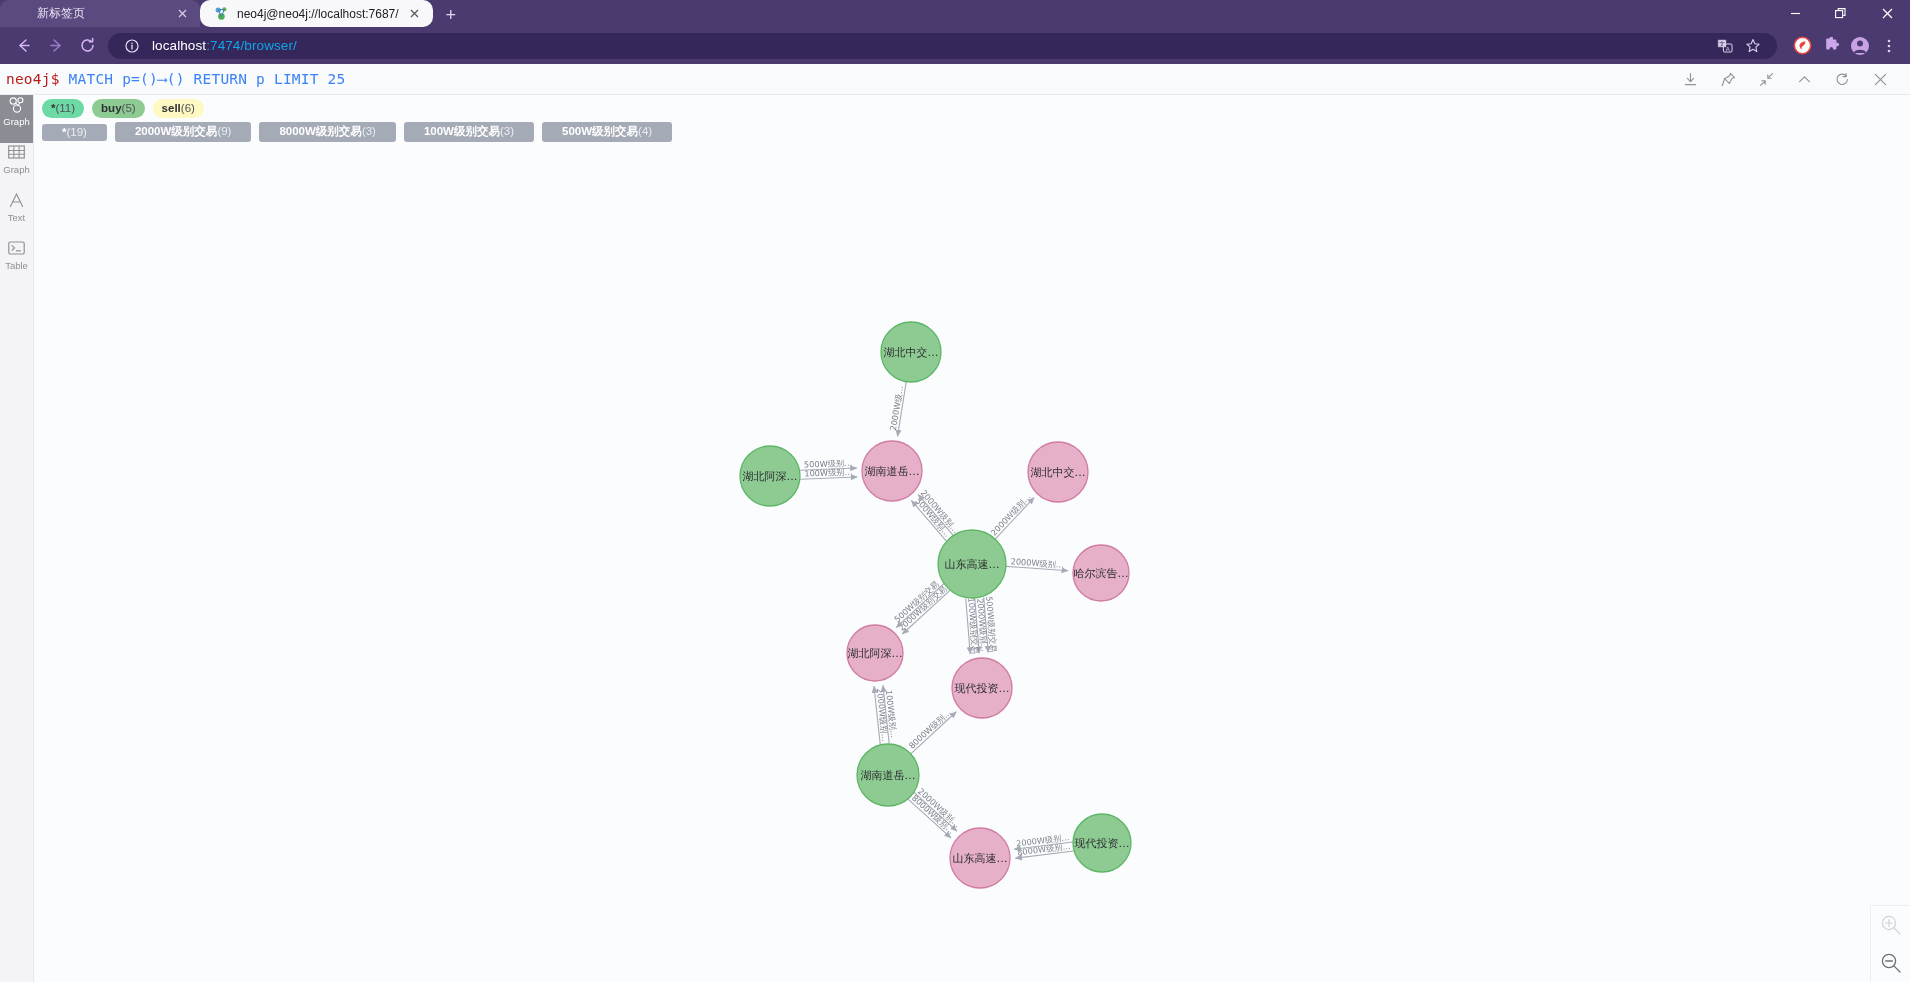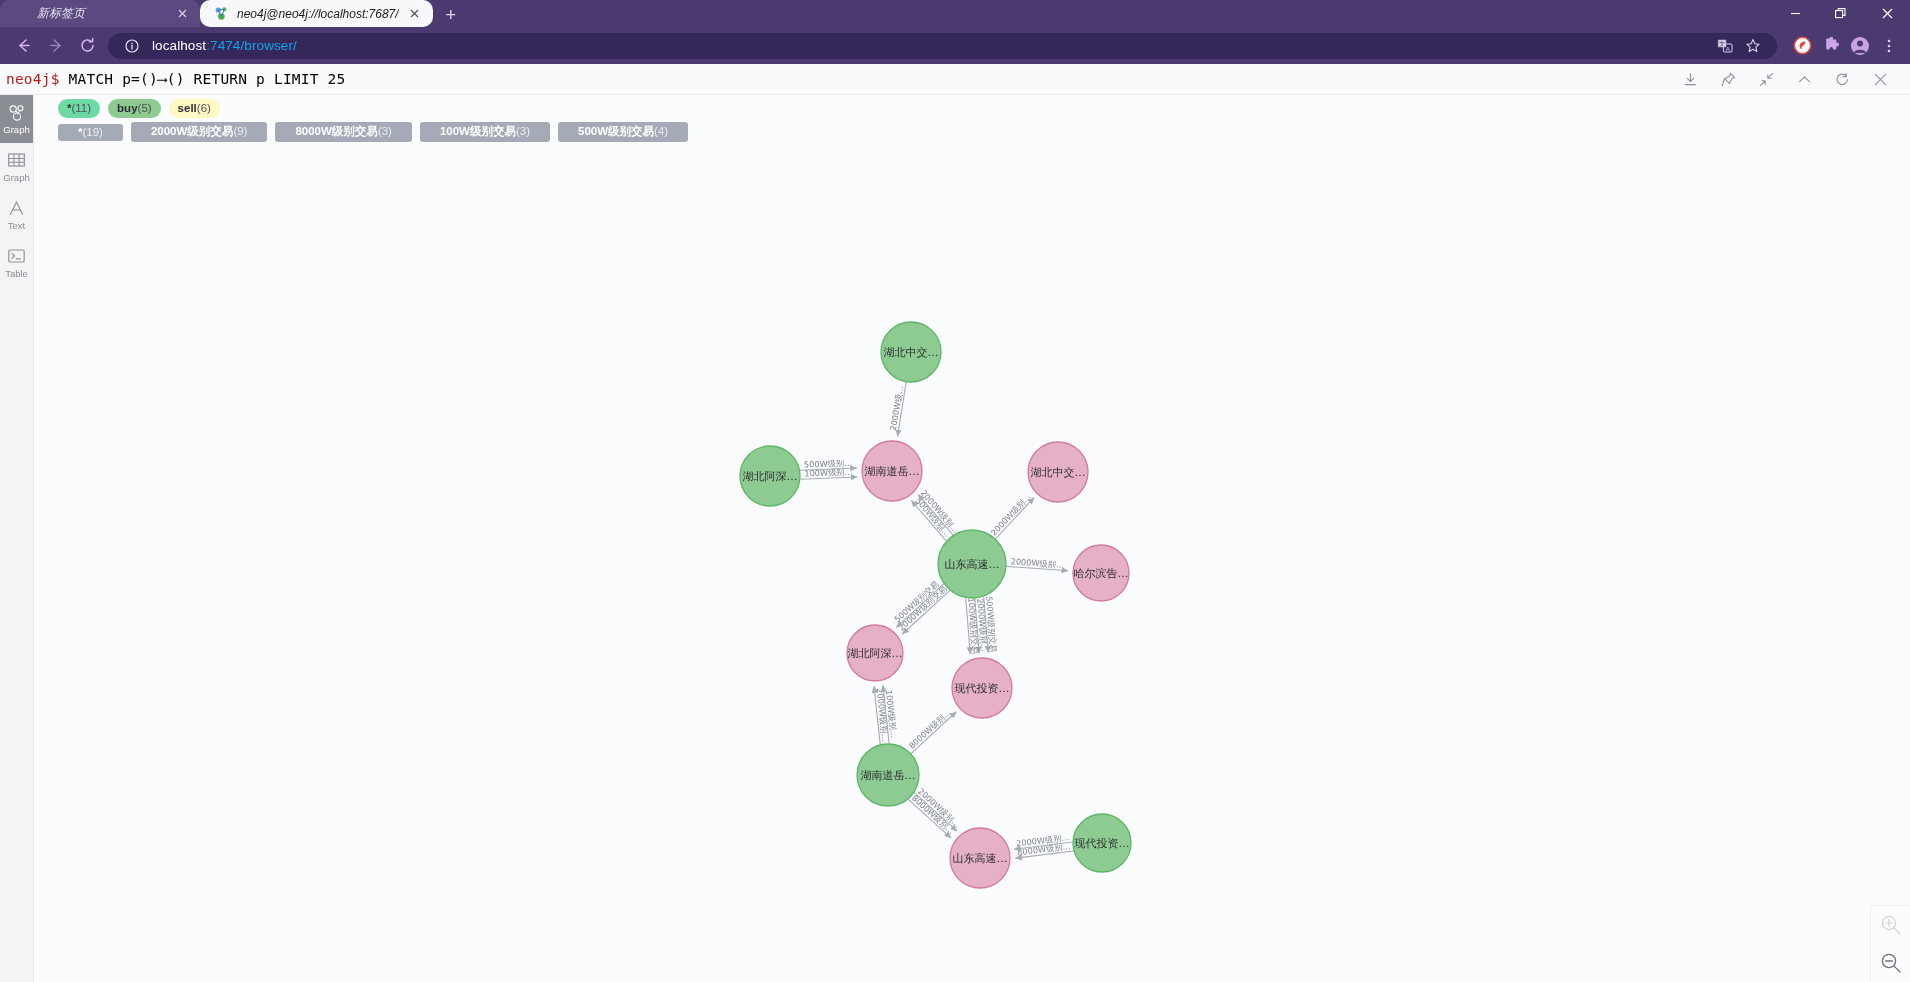--- a/index.html
+++ b/index.html
@@ -25,21 +25,20 @@
     display: flex;
     align-items: center;
     gap: 8px;
     padding: 0 10px 0 14px;
     border-radius: 9px 9px 0 0;
     font-size: 12px;
     color: #e8e2f2;
     max-width: 245px;
     min-width: 200px;
     position: relative;
-    font-style: italic;
   }
   .tab.inactive { background: #5b4a80; }
   .tab.active { background: #f8f8fb; color: #1d1b20; border-radius: 10px; }
   .tab-title {
     flex: 1;
     white-space: nowrap;
     overflow: hidden;
     text-overflow: clip;
     font-size: 12px;
   }
@@ -115,21 +114,21 @@
   .prompt {
     font-family: "DejaVu Sans Mono", "Liberation Mono", monospace;
     font-size: 14.5px;
     color: #b91c1c;
     padding-right: 9px;
     letter-spacing: .2px;
   }
   .querytext {
     font-family: "DejaVu Sans Mono", "Liberation Mono", monospace;
     font-size: 14.5px;
-    color: #000000;
+    color: #3b82f6;
     letter-spacing: .2px;
     white-space: pre;
   }
   .qb-actions {
     position: absolute; right: 6px; top: 0; height: 31px;
     display: flex; align-items: center; gap: 18px; padding-right: 14px;
   }
   .qb-ic { width: 20px; height: 20px; display:flex; align-items:center; justify-content:center; color:#8d939d; }
 
   .body { flex: 1; display: flex; min-height: 0; }
@@ -139,32 +138,32 @@
     background: #f4f4f6;
     border-right: 1px solid #e6e9ee;
     display: flex;
     flex-direction: column;
     padding-top: 0;
     flex: none;
   }
   .side-item {
     height: 48px;
     display: flex; flex-direction: column;
-    align-items: center; justify-content: center;
+    align-items: center; 
     gap: 2px;
     color: #8b8f96;
     font-size: 9.5px;
   }
   .side-item.active { background: #8a8d93; color: #ffffff; }
   .side-ic { height: 19px; display: flex; align-items: center; justify-content: center; }
 
   .canvas-wrap { flex: 1; position: relative; background: #fbfcfd; min-width: 0; }
 
   .legend {
-    position: absolute; left: 24px; top: 4px;
+    position: absolute; left: 8px; top: 4px;
     display: flex; flex-direction: column; gap: 4px;
     z-index: 5;
   }
   .legend-row { display: flex; gap: 8px; align-items: center; }
   .pill {
     border-radius: 11px;
     padding: 2px 9px 3px;
     font-size: 11.5px;
     line-height: 1.22;
     white-space: nowrap;

